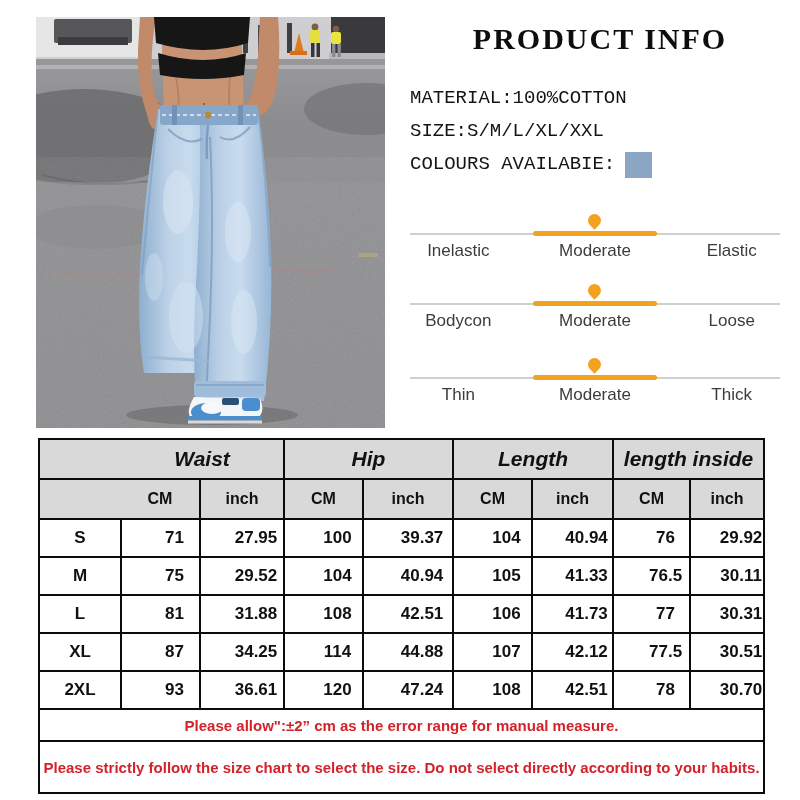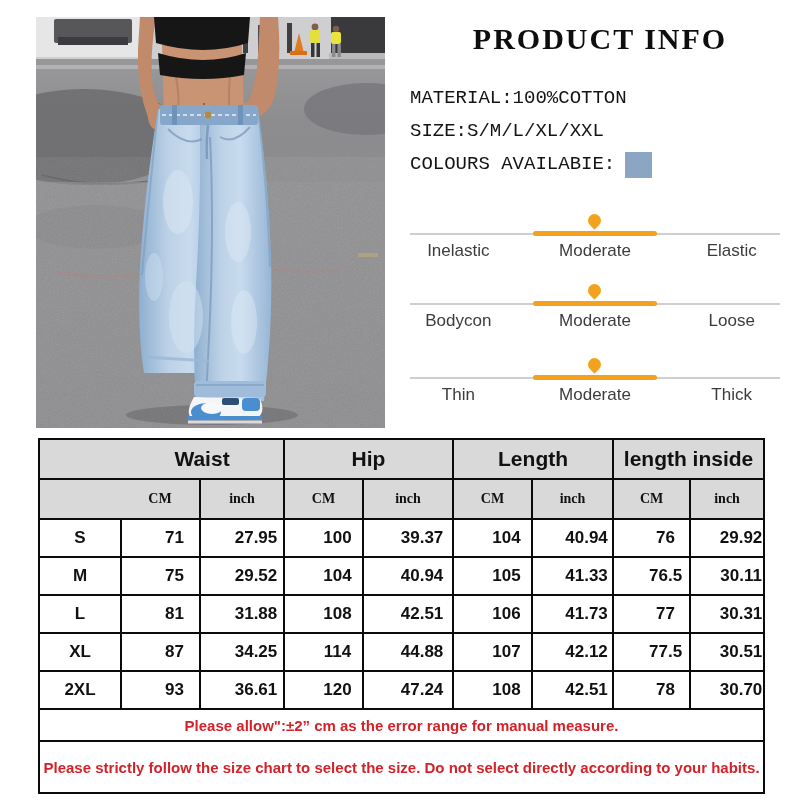--- a/index.html
+++ b/index.html
@@ -42,26 +42,26 @@
   table.size-chart{
     position:absolute;left:38px;top:438px;width:725px;
     border-collapse:collapse;table-layout:fixed;
   }
   .size-chart td{
     border:2px solid #0b0b0b;text-align:center;vertical-align:middle;
     font-weight:700;padding:0;
   }
   .size-chart .hdr{background:#d9d9d9;}
   .size-chart .group{font-size:21px;}
-  .size-chart .unit{font-size:14px;font-family:Liberation Serif, serif;}
+  .size-chart .unit{font-size:16px;}
   .size-chart .szlbl{font-size:17px;}
   .size-chart .val{font-size:17px;padding-left:28px;}
   .size-chart td.noR{border-right:none;}
   .size-chart td.noL{border-left:none;}
-  tr.hrow1{height:40px;} tr.hrow2{height:40px;}
+  tr.hrow1{height:40px;font-style:italic;} tr.hrow2{height:40px;}
   tr.brow{height:38px;}
   tr.nrow1{height:32px;} tr.nrow2{height:52px;}
   .notice{color:#d3222a;font-weight:700;font-size:15px;}
   
 </style>
 </head>
 <body>
 
 <div class="photo">
   <svg width="349" height="411" viewBox="0 0 349 411">

